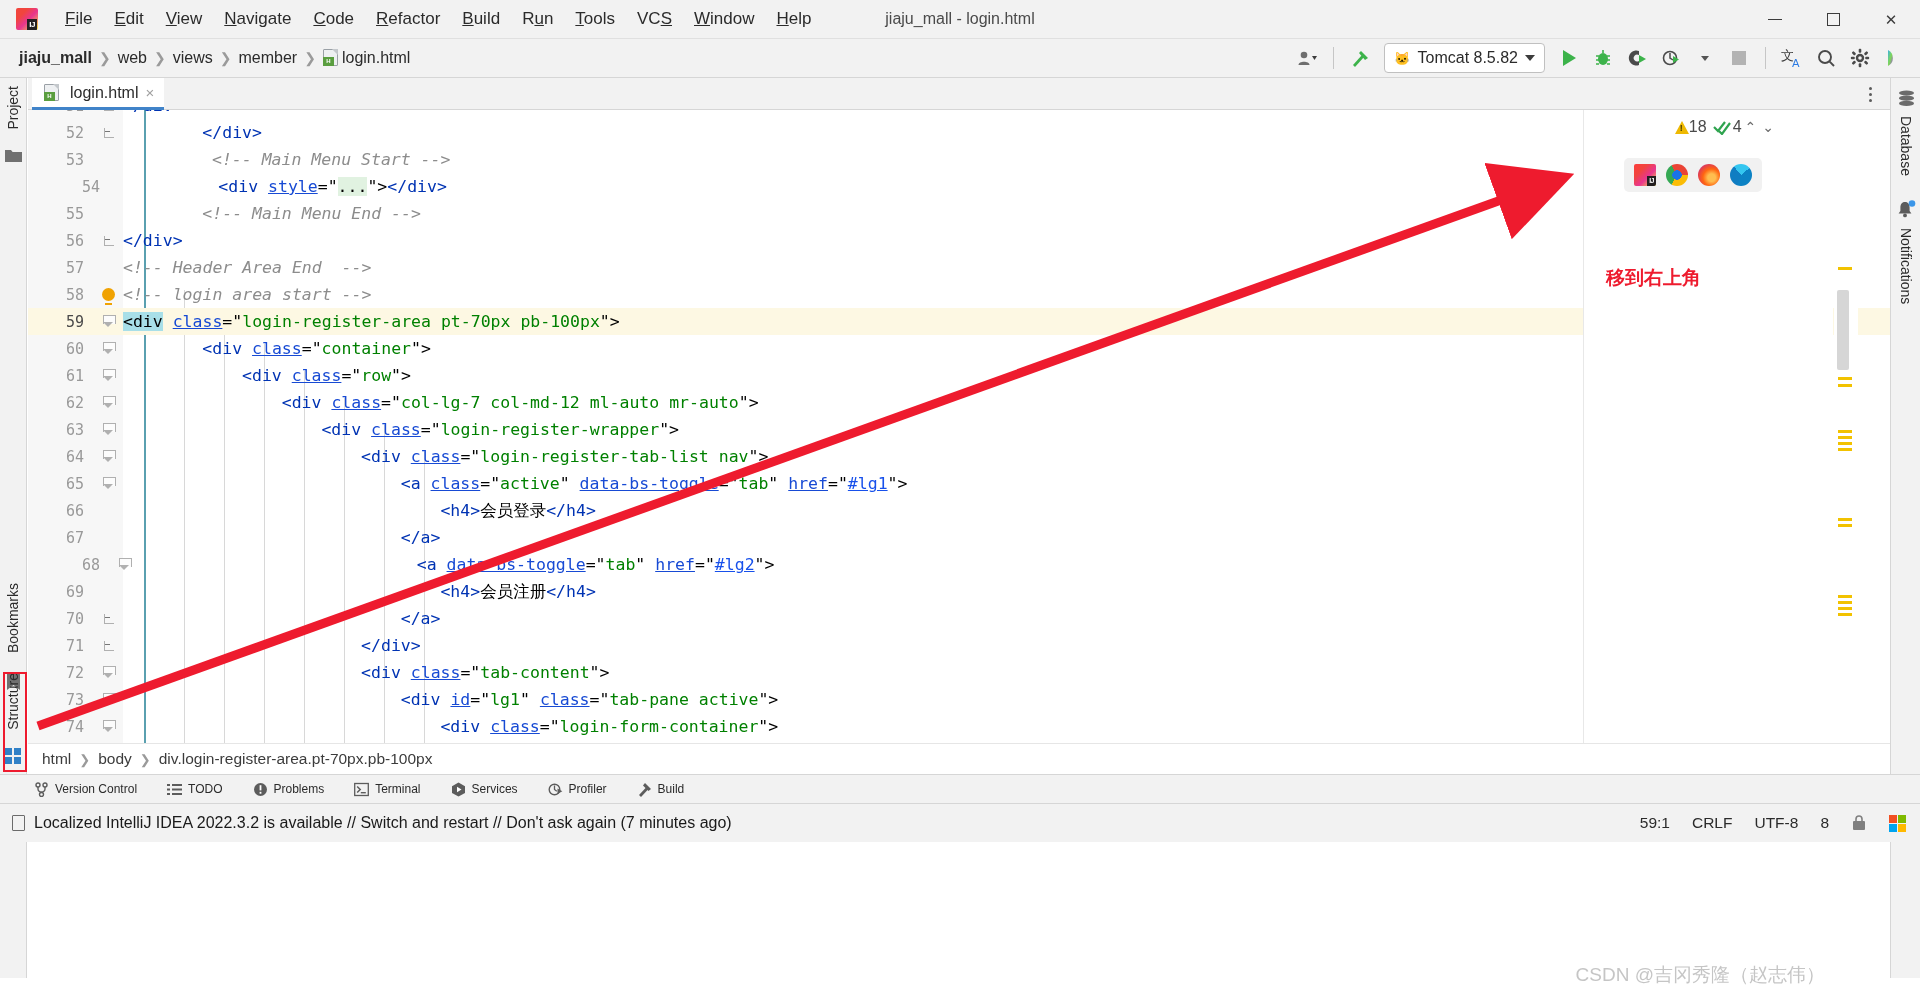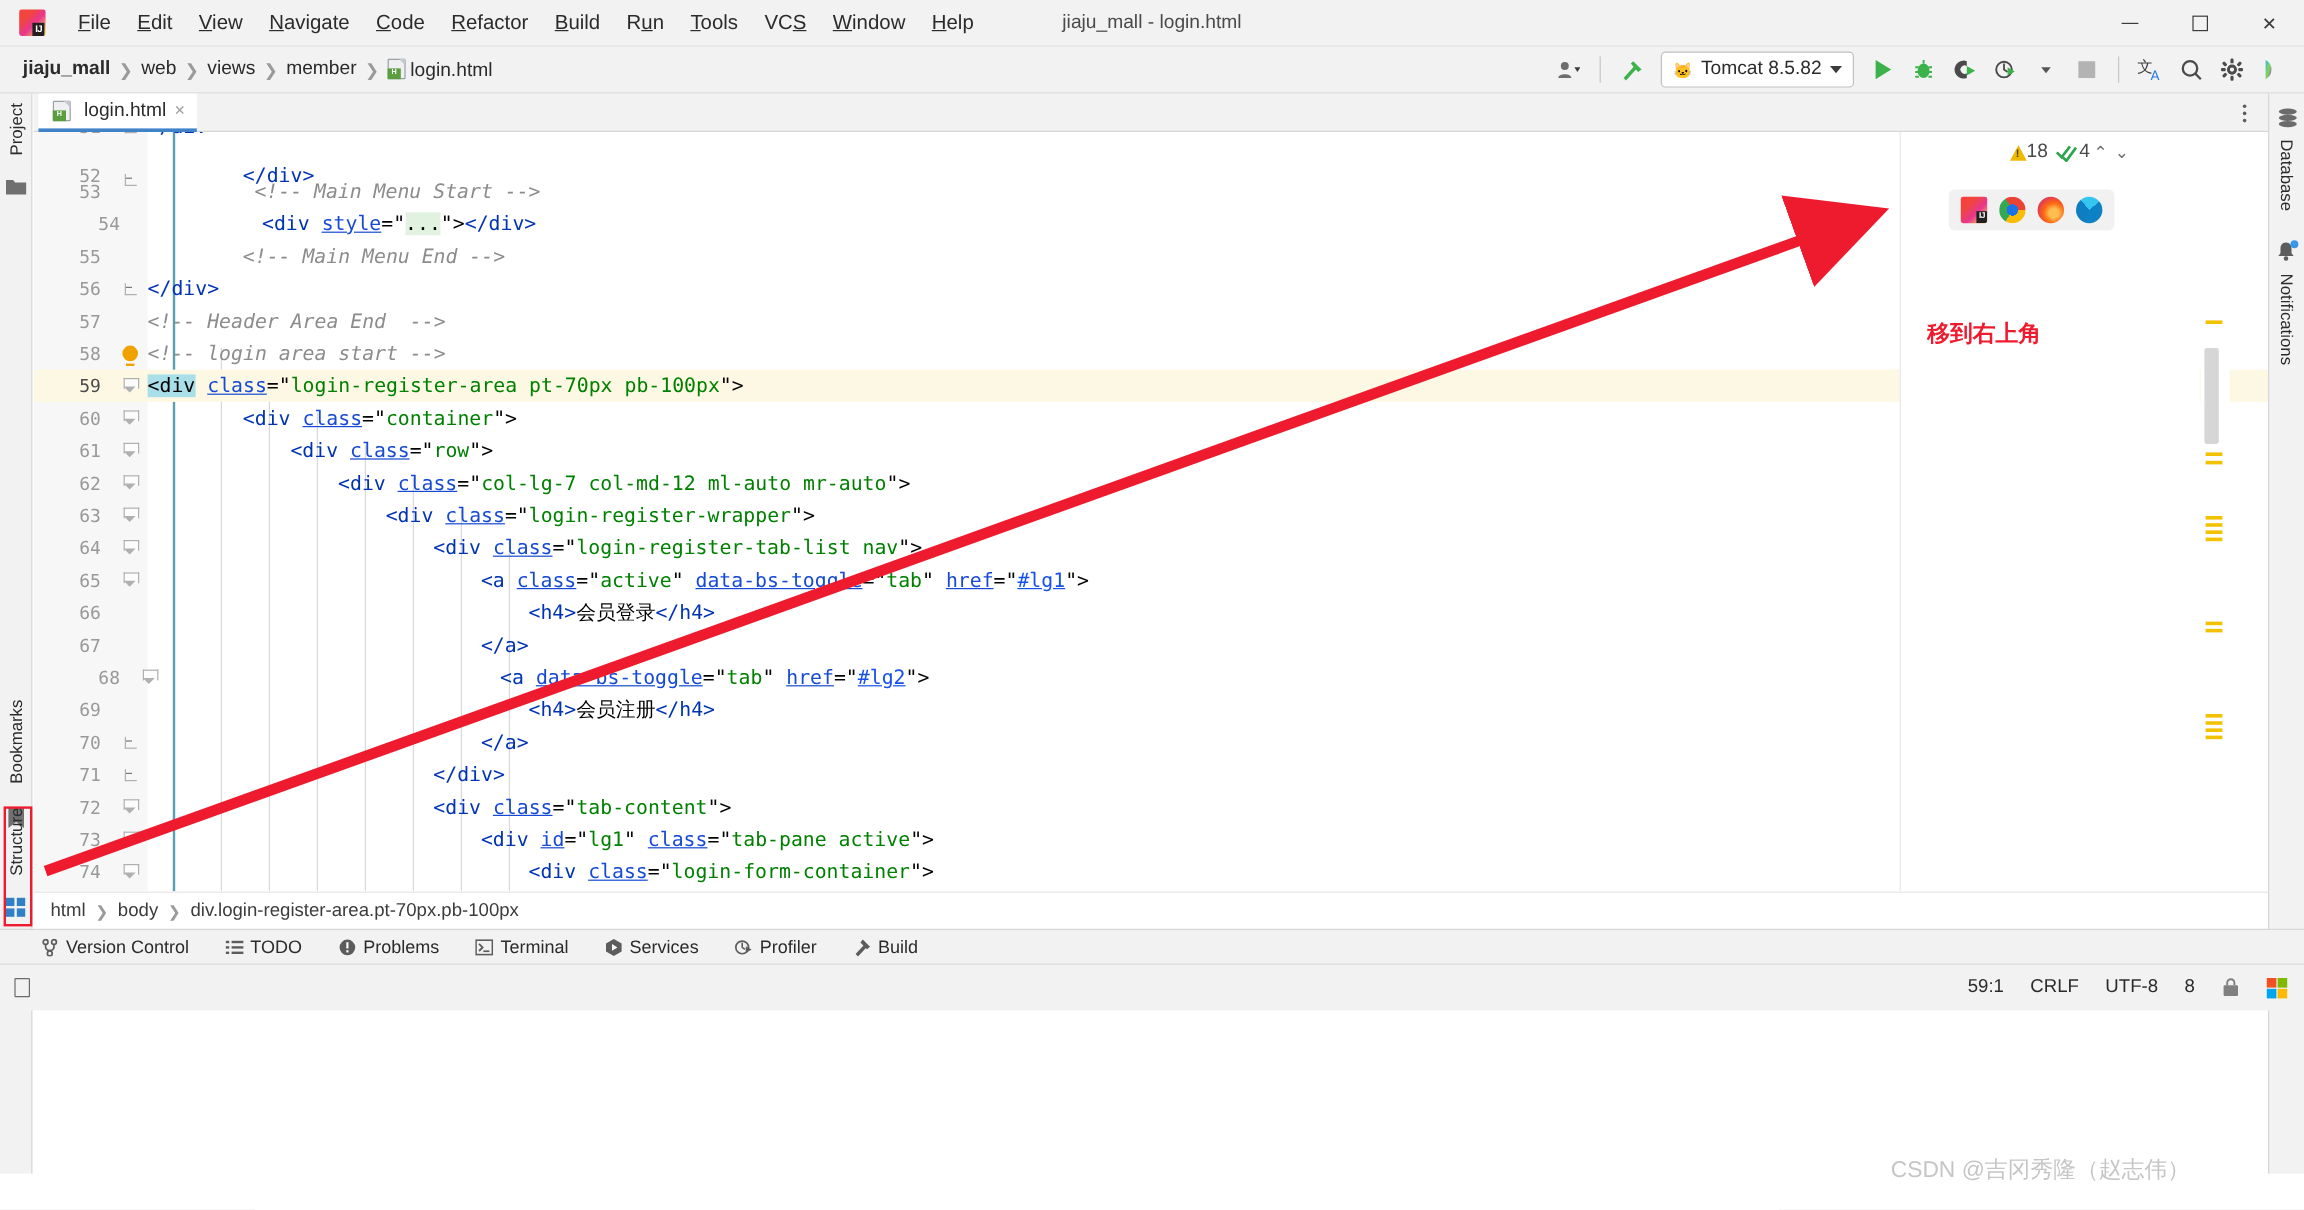--- a/index.html
+++ b/index.html
@@ -294,21 +294,21 @@
     border: 2px solid #ee1b2e;
   }
 
   
   .toolwin {
     position: absolute; left: 0; top: 774px; width: 1920px; height: 30px;
     background: #f2f2f2; border-top: 1px solid #d6d6d6; border-bottom: 1px solid #d6d6d6;
     display: flex; align-items: center; padding-left: 30px; gap: 22px;
   }
   .tw {
-    display: flex; align-items: center; gap: 6px; font-size: 15px; color: #2b2b2b;
+    display: flex; align-items: center; gap: 6px; font-size: 12px; color: #2b2b2b;
     cursor: default; padding: 2px 4px;
   }
   .twico { width: 15px; height: 15px; display: inline-block; position: relative; flex: none; }
 
   
   .statusbar {
     position: absolute; left: 0; top: 804px; width: 1920px; height: 38px;
     background: #f2f2f2; display: flex; align-items: center; padding-left: 12px;
   }
   .status-msg { font-size: 16px; color: #1a1a1a; white-space: nowrap; }
@@ -539,21 +539,21 @@
         <div class="iguide" style="left: 316px; top: 288px; height: 345px;"></div>
         <div class="iguide" style="left: 356px; top: 315px; height: 318px;"></div>
         <div class="iguide" style="left: 396px; top: 342px; height: 291px;"></div>
         <div class="crow" style="top: -18px;">
           <div class="lnum">51</div>
           <div class="fold">
             <span class="fmark corner"></span>
           </div>
           <span class="code" style="margin-left: 0px;"><span class="t-tag">&lt;/div&gt;</span></span>
         </div>
-        <div class="crow" style="top: 19px; align-items: flex-end;">
+        <div class="crow" style="top: 9px;">
           <div class="lnum">52</div>
           <div class="fold">
             <span class="fmark corner"></span>
           </div>
           <span class="code" style="margin-left: 79.36px;"><span class="t-tag">&lt;/div&gt;</span></span>
         </div>
         <div class="crow" style="top: 36px;">
           <div class="lnum">53</div>
           <div class="fold"></div>
           <span class="code" style="margin-left: 89px;"><span class="t-cmt">&lt;!-- Main Menu Start --&gt;</span></span>
@@ -816,20 +816,21 @@
           <path d="M2 13 L9 5.5 L11 7.5 L4 15 Z" fill="#5c5c5c"></path>
           <path d="M8 1 L14 7 L11.5 9 L6 3.5 Z" fill="#5c5c5c"></path>
         </svg>
       </span>
       <span>Build</span>
     </div>
   </div>
 
   <div class="statusbar">
     <span class="status-ico"></span>
+    <span class="status-msg">Localized IntelliJ IDEA 2022.3.2 is available // Switch and restart // Don't ask again (7 minutes ago)</span>
     <div class="status-right">
       <span class="st-item">59:1</span>
       <span class="st-item">CRLF</span>
       <span class="st-item">UTF-8</span>
       <span class="st-item">8</span>
       <svg width="16" height="18">
         <rect x="2" y="7" width="12" height="9" rx="1" fill="#808080"></rect>
         <path d="M5 7 V5 a3 3 0 0 1 6 0 V7" fill="none" stroke="#808080" stroke-width="1.6"></path>
       </svg>
       <span class="winflag">

